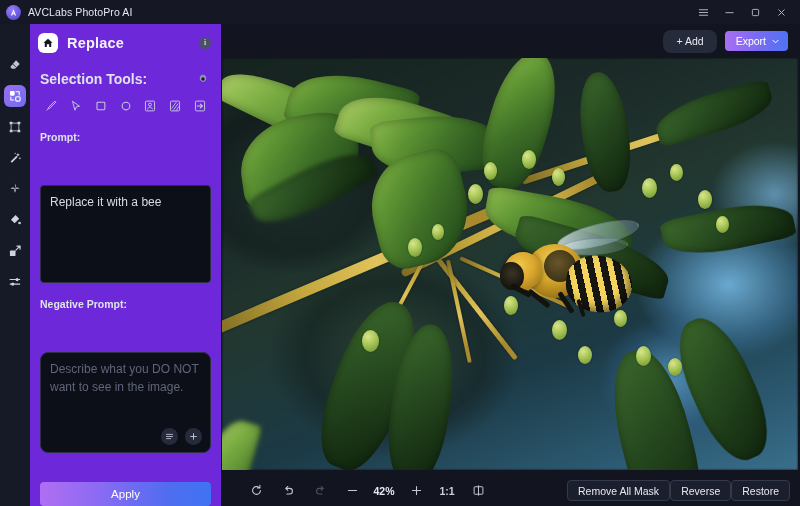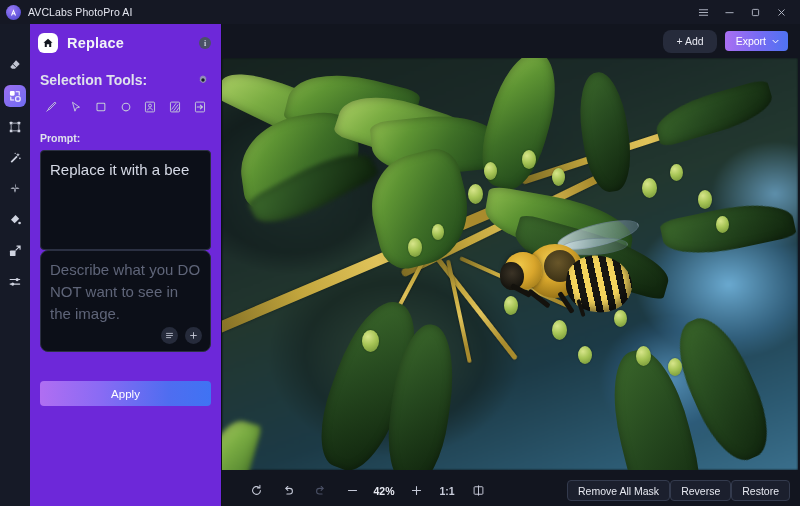--- a/index.html
+++ b/index.html
@@ -126,24 +126,25 @@
 
   .field-label {
     font-size: 10.5px; color: #dfe2ec; font-weight: bold;
     margin-top: 15px; margin-bottom: 6px;
   }
   .textbox {
     background: #0c0f18;
     border: 1px solid #2b3042;
     border-radius: 4px;
     padding: 8px 9px;
-    font-size: 15px;
+    font-size: 12px;
     color: #d6dae6;
     line-height: 1.45;
     position: relative;
+    margin-top: 36px;
   }
   .textbox.prompt { height: 100px; }
   .textbox.negative { height: 102px; border-radius: 8px; }
   .textbox .placeholder { color: #5f6579; }
   .mini-btns {
     position: absolute; right: 8px; bottom: 7px;
     display: flex; gap: 7px;
   }
   .mini-btn {
     width: 17px; height: 17px; border-radius: 50%;
@@ -493,20 +494,21 @@
             <path d="M4.8 8h5.4M8.4 5.8 L10.8 8 L8.4 10.2" fill="none" stroke="currentColor" stroke-width="1.2" stroke-linecap="round" stroke-linejoin="round"></path>
           </svg>
         </div>
       </div>
 
       <div class="field-label">Prompt:</div>
       <div class="textbox prompt">
         <span>Replace it with a bee</span>
       </div>
 
+      <div class="field-label">Negative Prompt:</div>
       <div class="textbox negative">
         <span class="placeholder">Describe what you DO NOT want to see in the image.</span>
         <div class="mini-btns">
           <div class="mini-btn">
             <svg width="9" height="9" viewBox="0 0 12 12">
               <path d="M2 3.2h8M2 6h8M2 8.8h5.6" stroke="currentColor" stroke-width="1.1" stroke-linecap="round"></path>
             </svg>
           </div>
           <div class="mini-btn">
             <svg width="9" height="9" viewBox="0 0 12 12">

